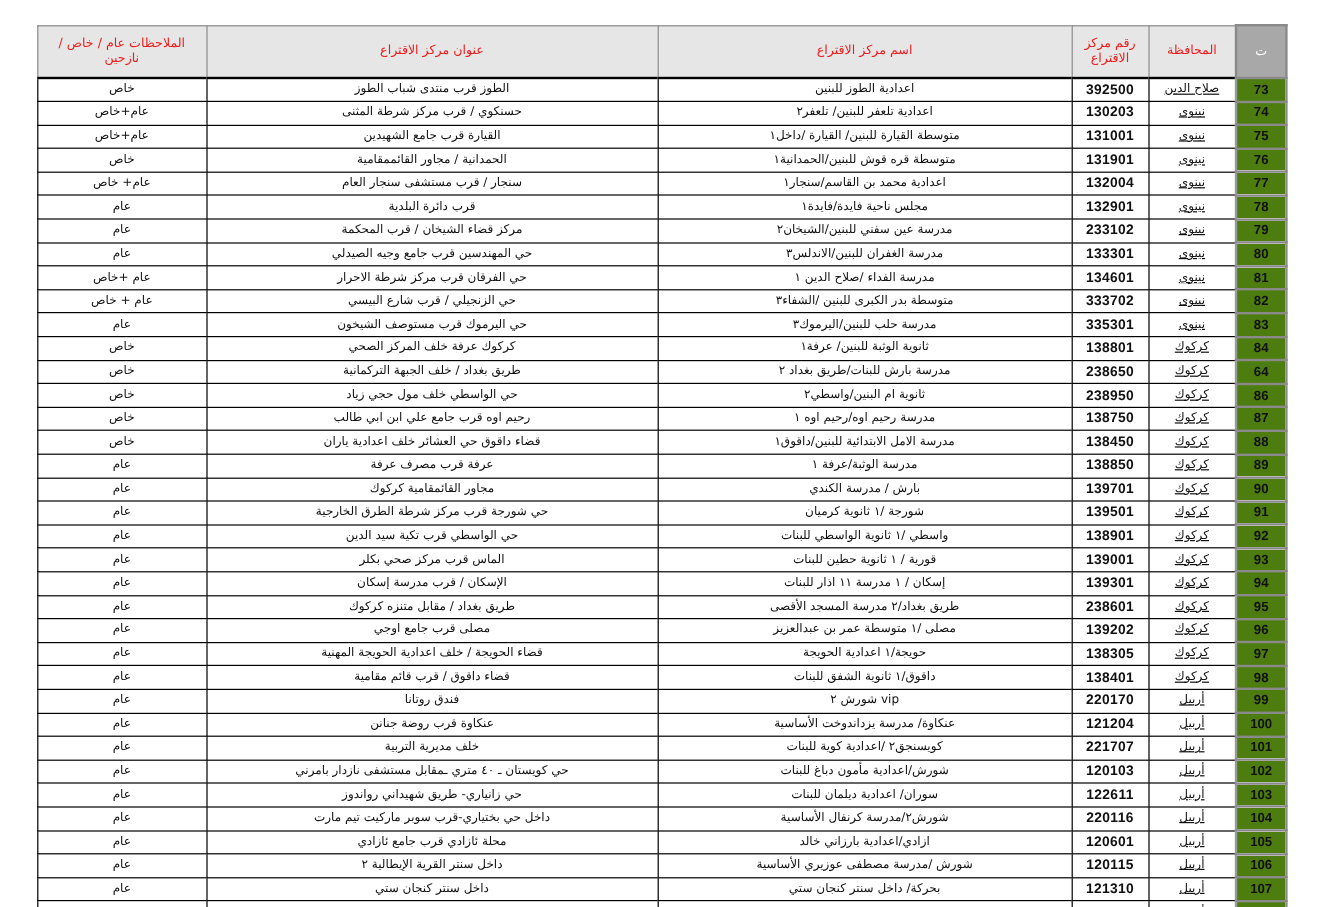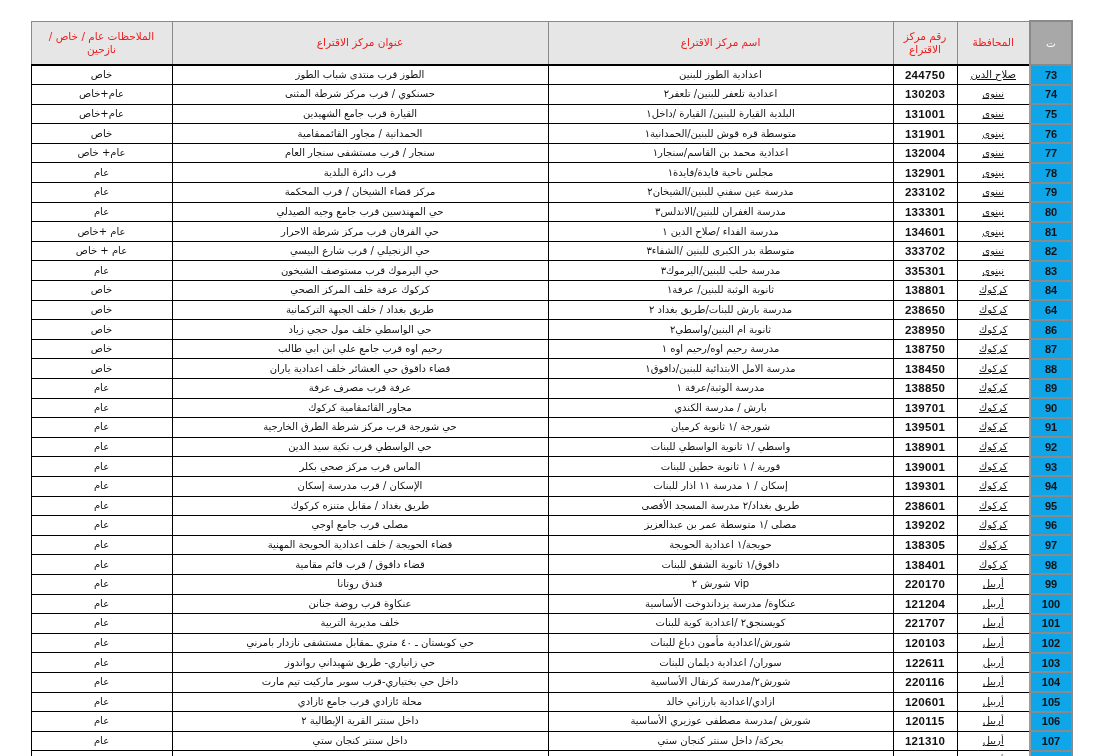--- a/index.html
+++ b/index.html
@@ -12,21 +12,21 @@
   col.c-code { width: 64px; }
   col.c-name { width: 345px; }
   col.c-addr { width: 376px; }
   col.c-note { width: 141px; }
   th { height: 42px; background: #e6e6e6; color: #ee1c1c; font-weight: normal;
        font-size: 10.5px; line-height: 13px; border: 1px solid #8a8a8a;
        border-bottom: 2.5px solid #000; text-align: center; vertical-align: middle; padding: 0 3px; }
   th.h-idx { background: #a8a8a8; color: #ffffff; border: 2px solid #8a8a8a; border-bottom: 2px solid #8a8a8a; }
   td { height: 17.6px; border: 1.5px solid #000; font-size: 10px; line-height: 12px;
        text-align: center; vertical-align: middle; padding: 0 2px; white-space: nowrap; overflow: hidden; color: #111; }
-  td.idx { background: #0ea5e9; border: 2px solid #8a8a8a; border-left: 2px solid #9a9a9a;
+  td.idx { background: #4d7c0f; border: 2px solid #8a8a8a; border-left: 2px solid #9a9a9a;
            font-family: "Liberation Sans", sans-serif; font-weight: bold; font-size: 11px; color: #111; }
   td.code { font-family: "Liberation Sans", sans-serif; font-weight: bold; font-size: 11.5px; letter-spacing: 0.3px; }
   td.prov { font-size: 10px; text-decoration: underline; }
   td.note { font-weight: normal; font-size: 10px; }
   td.addr, td.name { font-size: 10px; }
 </style>
 </head>
 <body>
 
 <div class="tbl-wrap">
@@ -46,38 +46,38 @@
         <th>رقم مركز الاقتراع</th>
         <th>اسم مركز الاقتراع</th>
         <th>عنوان مركز الاقتراع</th>
         <th>الملاحظات عام / خاص / نازحين</th>
       </tr>
     </thead>
     <tbody id="tbody">
         <tr>
           <td class="idx">73</td>
           <td class="prov">صلاح الدين</td>
-          <td class="code">244750</td>
+          <td class="code">392500</td>
           <td class="name">اعدادية الطوز للبنين</td>
           <td class="addr">الطوز قرب منتدى شباب الطوز</td>
           <td class="note">خاص</td>
         </tr>
         <tr>
           <td class="idx">74</td>
           <td class="prov">نينوى</td>
           <td class="code">130203</td>
           <td class="name">اعدادية تلعفر للبنين/ تلعفر٢</td>
           <td class="addr">حسنكوي / قرب مركز شرطة المثنى</td>
           <td class="note">عام+خاص</td>
         </tr>
         <tr>
           <td class="idx">75</td>
           <td class="prov">نينوى</td>
           <td class="code">131001</td>
-          <td class="name">البلدية القيارة للبنين/ القيارة /داخل١</td>
+          <td class="name">متوسطة القيارة للبنين/ القيارة /داخل١</td>
           <td class="addr">القيارة قرب جامع الشهيدين</td>
           <td class="note">عام+خاص</td>
         </tr>
         <tr>
           <td class="idx">76</td>
           <td class="prov">نينوى</td>
           <td class="code">131901</td>
           <td class="name">متوسطة قره قوش للبنين/الحمدانية١</td>
           <td class="addr">الحمدانية / مجاور القائممقامية</td>
           <td class="note">خاص</td>

